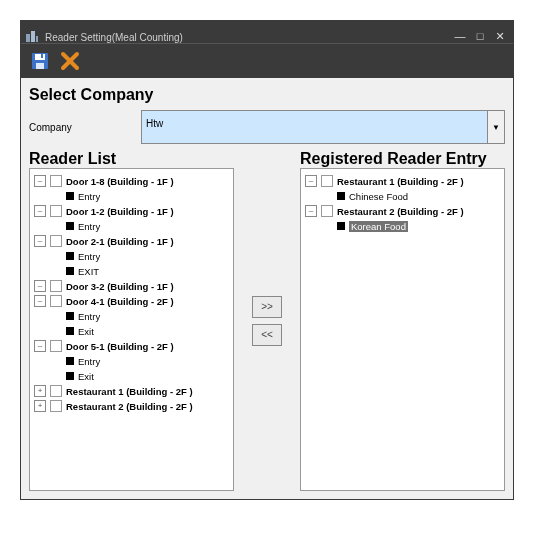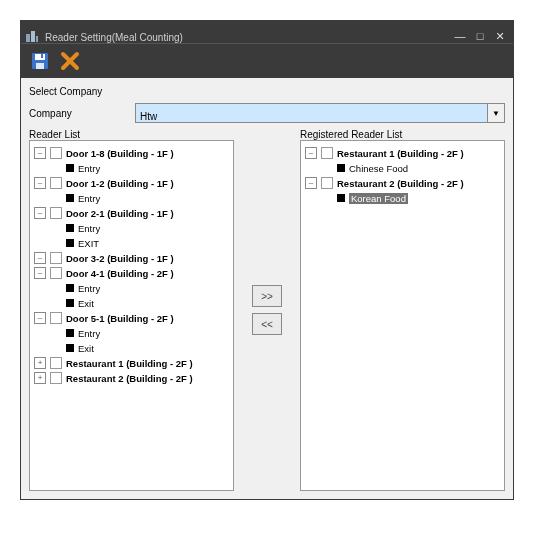--- a/index.html
+++ b/index.html
@@ -5,24 +5,24 @@
   html,body{margin:0;padding:0;width:536px;height:536px;background:#fff;font-family:Arial,Helvetica,sans-serif;font-size:10px;color:#000;overflow:hidden}
   .app-border{box-sizing:border-box;width:536px;height:536px;padding:20px;background:#fff}
   .window{width:494px;height:480px;background:#f0f0f0;border:1px solid #3a3a3a;display:flex;flex-direction:column;box-sizing:border-box}
   .titlebar{height:22px;background:#3a3a3a;display:flex;align-items:flex-end;color:#cfcfcf;padding:0 4px;font-size:10px}
   .titlebar .app-icon{width:14px;height:14px;margin-right:6px;display:flex;align-items:center;justify-content:center}
   .titlebar .title{flex:1}
   .titlebar .ctl{width:18px;height:14px;margin-left:2px;display:flex;align-items:center;justify-content:center;color:#ddd;font-size:11px;cursor:pointer}
   .toolbar{height:34px;background:#3a3a3a;display:flex;align-items:center;padding:0 8px;gap:8px;border-top:1px solid #555}
   .tb-btn{width:22px;height:22px;display:flex;align-items:center;justify-content:center;cursor:pointer}
   .content{flex:1;background:#f0f0f0;padding:8px;display:flex;flex-direction:column;gap:6px;overflow:hidden}
-  .section-label{font-weight:normal;font-size:10px}
-  .company-row{display:flex;align-items:center;gap:6px}
+  .section-label{font-weight:bold;font-size:16px}
+  .company-row{display:flex;align-items:center;gap:12px}
   .company-row .lbl{width:100px}
-  .combo{flex:1;height:18px;border:1px solid #888;background:#cde7ff;display:flex;align-items:flex-end;padding:0 4px;position:relative;font-size:10px}
+  .combo{flex:1;height:18px;border:1px solid #888;background:#cde7ff;display:flex;align-items:flex-start;padding:7px 4px;position:relative;font-size:10px}
   .combo .arrow{position:absolute;right:0;top:0;bottom:0;width:16px;border-left:1px solid #888;background:#f0f0f0;display:flex;align-items:center;justify-content:center;font-size:8px}
   .lists-row{flex:1;display:flex;gap:18px;min-height:0}
   .list-col{flex:1;display:flex;flex-direction:column;min-width:0}
   .list-box{flex:1;border:1px solid #999;background:#fff;padding:4px;overflow:auto}
   .mid-col{width:30px;display:flex;flex-direction:column;justify-content:center;gap:6px;align-items:center}
   .mid-btn{width:28px;height:20px;border:1px solid #888;background:#eaeaea;display:flex;align-items:center;justify-content:center;cursor:pointer;font-size:10px;color:#444}
   .tree-node{margin:1px 0}
   .node-row{display:flex;align-items:center;height:14px;white-space:nowrap}
   .expander{width:10px;height:10px;border:1px solid #888;margin-right:4px;display:flex;align-items:center;justify-content:center;font-size:8px;line-height:8px;color:#555;cursor:pointer;background:#fff}
   .expander.none{border:none;color:transparent;background:transparent}
@@ -208,21 +208,21 @@
               </div>
             </div>
         </div>
 
         <div class="mid-col">
           <div class="mid-btn">&gt;&gt;</div>
           <div class="mid-btn">&lt;&lt;</div>
         </div>
 
         <div class="list-col">
-          <div class="section-label">Registered Reader List</div>
+          <div class="section-label">Registered Reader Entry</div>
           <div class="list-box" id="right-tree">
               <div class="tree-node">
                 <div class="node-row">
                   <span class="expander">–</span>
                   <span class="folder-icon"></span>
                   <span class="node-label bold">Restaurant 1 (Building - 2F )</span>
                 </div>
                 <div class="children">
                   <div class="tree-node">
                     <div class="node-row">

